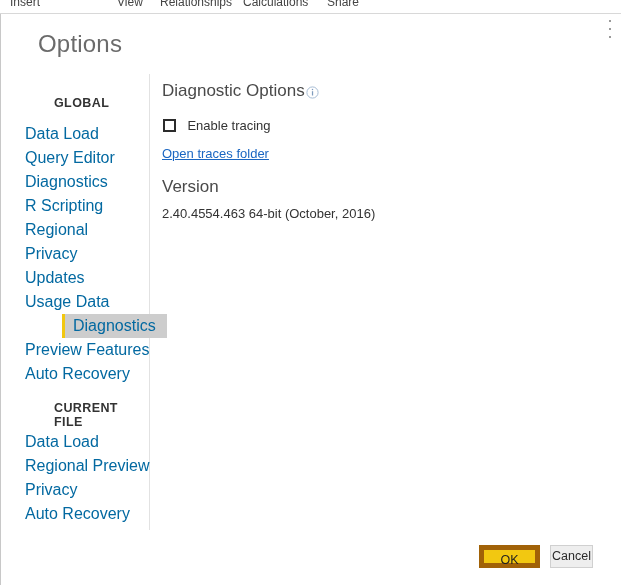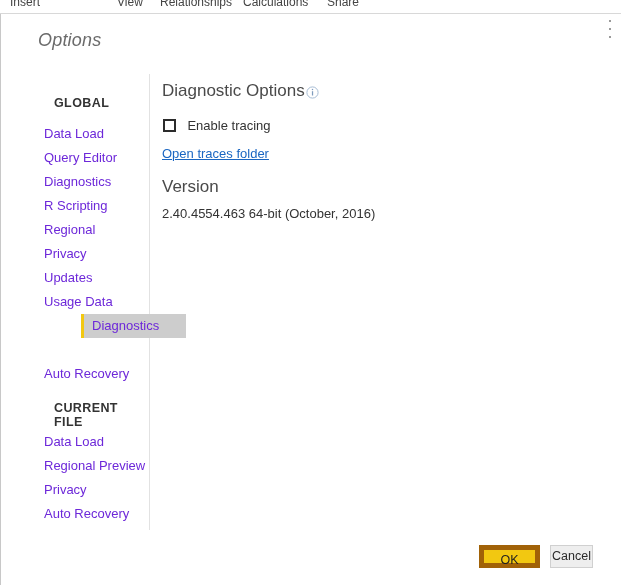--- a/index.html
+++ b/index.html
@@ -62,25 +62,24 @@
     width: 621px;
     height: 571px;
     background: #ffffff;
     border-left: 1px solid #c8c8c8;
   }
 
   .dialog-title {
     position: absolute;
     left: 37px;
     top: 16px;
-    font-size: 18px;
+    font-size: 24px;
     font-weight: 400;
     color: #6b6b6b;
     letter-spacing: 0.2px;
-    font-style: italic;
   }
 
   .overflow-dots {
     position: absolute;
     right: 6px;
     top: 6px;
     width: 10px;
     height: 26px;
   }
   .overflow-dots i {
@@ -113,27 +112,27 @@
     left: 33px;
     font-size: 12.5px;
     font-weight: bold;
     color: #333333;
     letter-spacing: 0.4px;
     margin-left: 20px;
   }
 
   .nav-item {
     position: absolute;
-    left: 32px;
+    left: 13px;
     width: 105px;
     height: 24px;
     line-height: 24px;
     padding-left: 11px;
-    font-size: 13px;
-    color: #6d28d9;
+    font-size: 16px;
+    color: #0369a1;
     white-space: nowrap;
     cursor: default;
   }
   .nav-item.selected {
     background: #cdcdcd;
     margin-left: 48px;
   }
   .nav-item.selected::before {
     content: "";
     position: absolute;
@@ -271,20 +270,21 @@
         <div class="group-head" style="top: 22px;">GLOBAL</div>
         <div class="nav-item" style="top: 48px;">Data Load</div>
         <div class="nav-item" style="top: 72px;">Query Editor</div>
         <div class="nav-item" style="top: 96px;">Diagnostics</div>
         <div class="nav-item" style="top: 120px;">R Scripting</div>
         <div class="nav-item" style="top: 144px;">Regional</div>
         <div class="nav-item" style="top: 168px;">Privacy</div>
         <div class="nav-item" style="top: 192px;">Updates</div>
         <div class="nav-item" style="top: 216px;">Usage Data</div>
         <div class="nav-item selected" style="top: 240px;">Diagnostics</div>
+        <div class="nav-item" style="top: 264px;">Preview Features</div>
         <div class="nav-item" style="top: 288px;">Auto Recovery</div>
         <div class="group-head" style="top: 327px;">CURRENT FILE</div>
         <div class="nav-item" style="top: 356px;">Data Load</div>
         <div class="nav-item" style="top: 380px;">Regional Preview</div>
         <div class="nav-item" style="top: 404px;">Privacy</div>
         <div class="nav-item" style="top: 428px;">Auto Recovery</div>
       </div>
 
     <div class="content">
 

